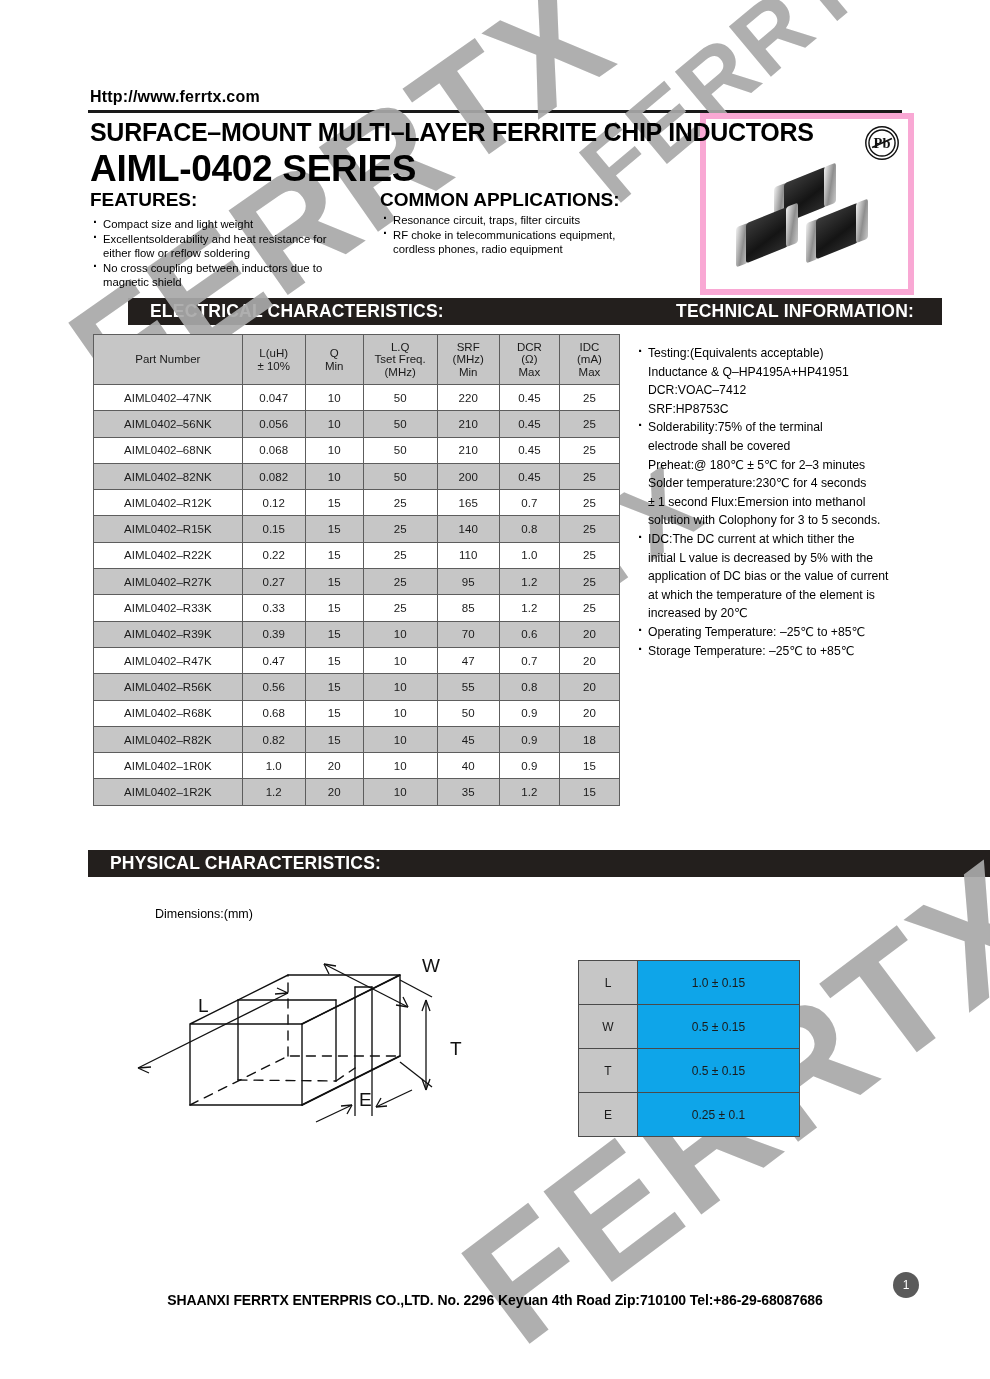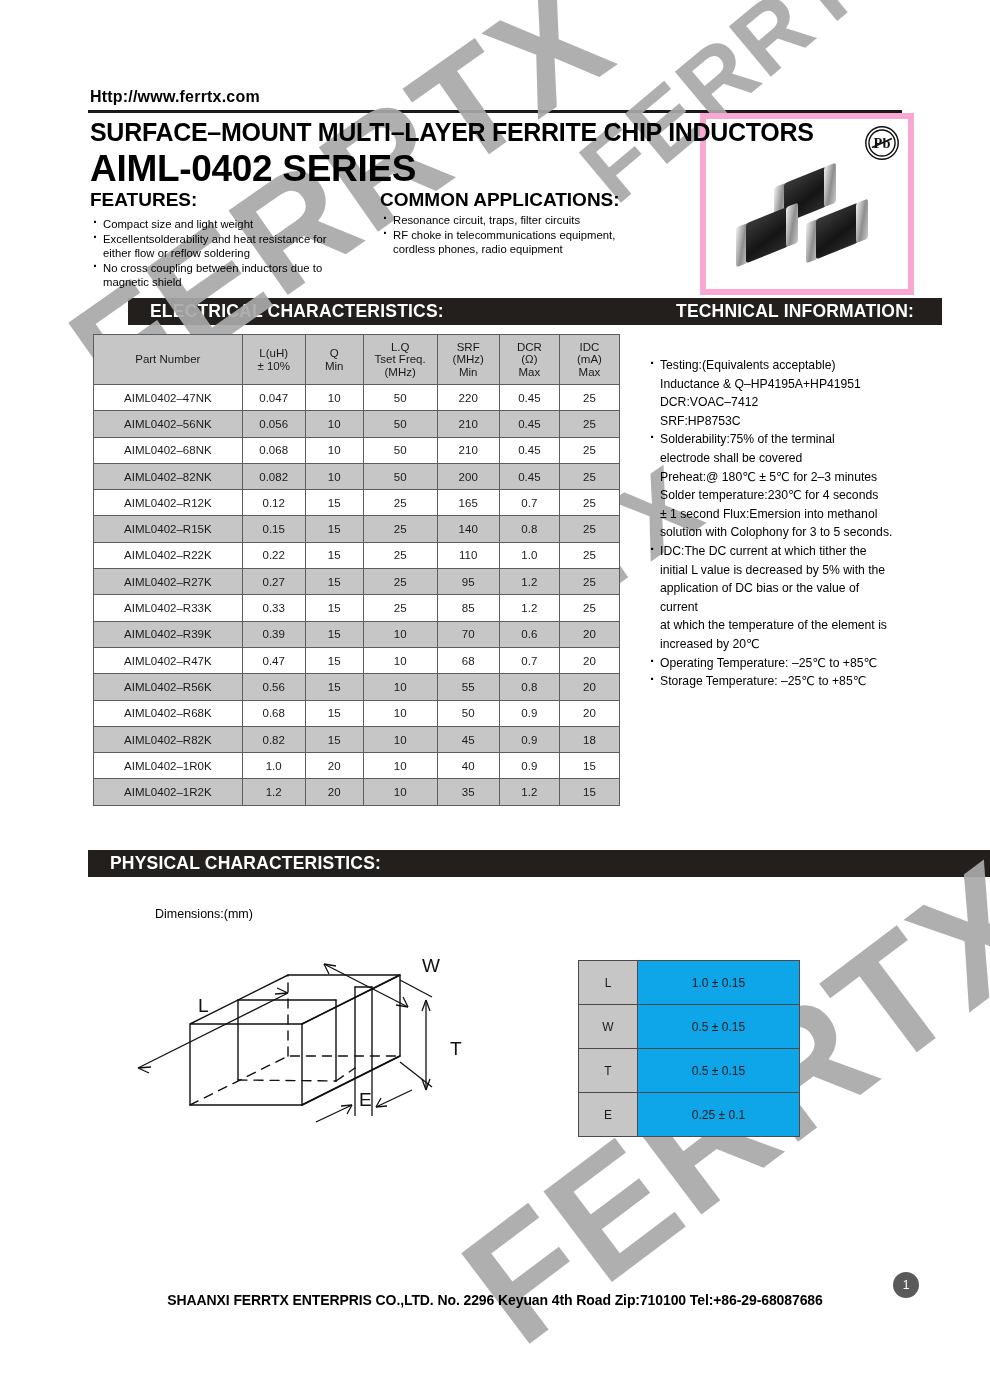--- a/index.html
+++ b/index.html
@@ -72,21 +72,21 @@
   .c-pn{width:150px;}
   .c-l{width:63px;}
   .c-q{width:58px;}
   .c-lq{width:74px;}
   .c-srf{width:62px;}
   .c-dcr{width:60px;}
   .c-idc{width:60px;}
 
   
   .tech{position:absolute;left:638px;top:344px;width:272px;z-index:6;}
-  .tech ul{list-style:none;margin:12px;padding:0;}
+  .tech ul{list-style:none;margin:0;padding:0;}
   .tech li{position:relative;padding-left:10px;font-size:12.2px;line-height:18.6px;}
   .tech li:before{content:"\00B7";position:absolute;left:0px;top:-2px;font-size:15px;font-weight:bold;}
   .tech li.cont{padding-left:10px;}
   .tech li.cont:before{content:"";}
 
   
   .dim-label{position:absolute;left:155px;top:907px;font-size:12.5px;z-index:6;}
   .drawing{position:absolute;left:110px;top:950px;z-index:6;}
 
   table.dims{position:absolute;left:578px;top:960px;border-collapse:collapse;width:222px;z-index:6;font-size:12px;}
@@ -267,21 +267,21 @@
           <td class="c-lq">10</td>
           <td class="c-srf">70</td>
           <td class="c-dcr">0.6</td>
           <td class="c-idc">20</td>
         </tr>
         <tr>
           <td class="c-pn">AIML0402–R47K</td>
           <td class="c-l">0.47</td>
           <td class="c-q">15</td>
           <td class="c-lq">10</td>
-          <td class="c-srf">68</td>
+          <td class="c-srf">47</td>
           <td class="c-dcr">0.7</td>
           <td class="c-idc">20</td>
         </tr>
         <tr>
           <td class="c-pn">AIML0402–R56K</td>
           <td class="c-l">0.56</td>
           <td class="c-q">15</td>
           <td class="c-lq">10</td>
           <td class="c-srf">55</td>
           <td class="c-dcr">0.8</td>

